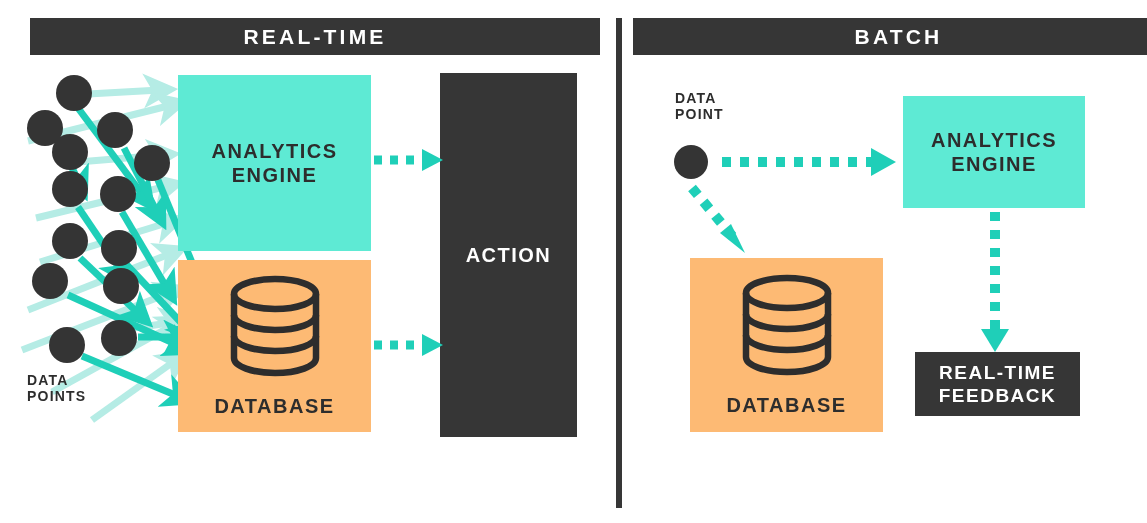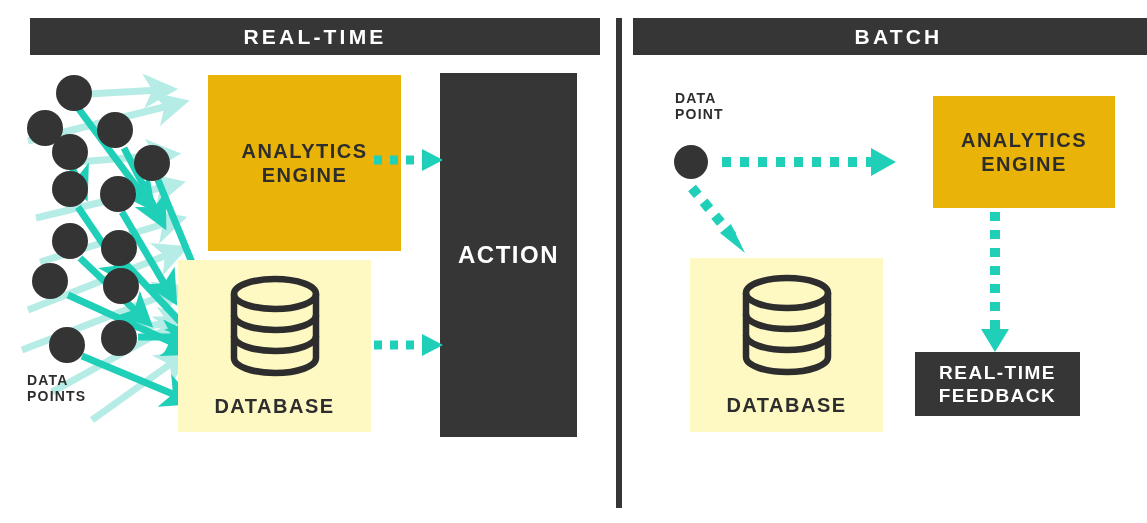--- a/index.html
+++ b/index.html
@@ -35,33 +35,33 @@
   }
   .box {
     position: absolute;
     display: flex;
     flex-direction: column;
     align-items: center;
     justify-content: center;
     text-align: center;
     box-sizing: border-box;
   }
-  .box-mint { background: #eab308; margin-left: 30px; }
-  .box-teal { background: #fef9c3; }
+  .box-mint { background: #5eead4; }
+  .box-teal { background: #fdba74; }
   .box-dark { background: #363636; }
   .lbl-dark {
     color: #2d2d2d;
     font-size: 20px;
     font-weight: 700;
     letter-spacing: 1.5px;
     line-height: 1.22;
   }
   .lbl-light {
     color: #ffffff;
-    font-size: 24px;
+    font-size: 20px;
     font-weight: 700;
     letter-spacing: 1.5px;
     line-height: 1.22;
   }
   .freetext {
     position: absolute;
     color: #2d2d2d;
     font-size: 14px;
     font-weight: 700;
     letter-spacing: 1.2px;

